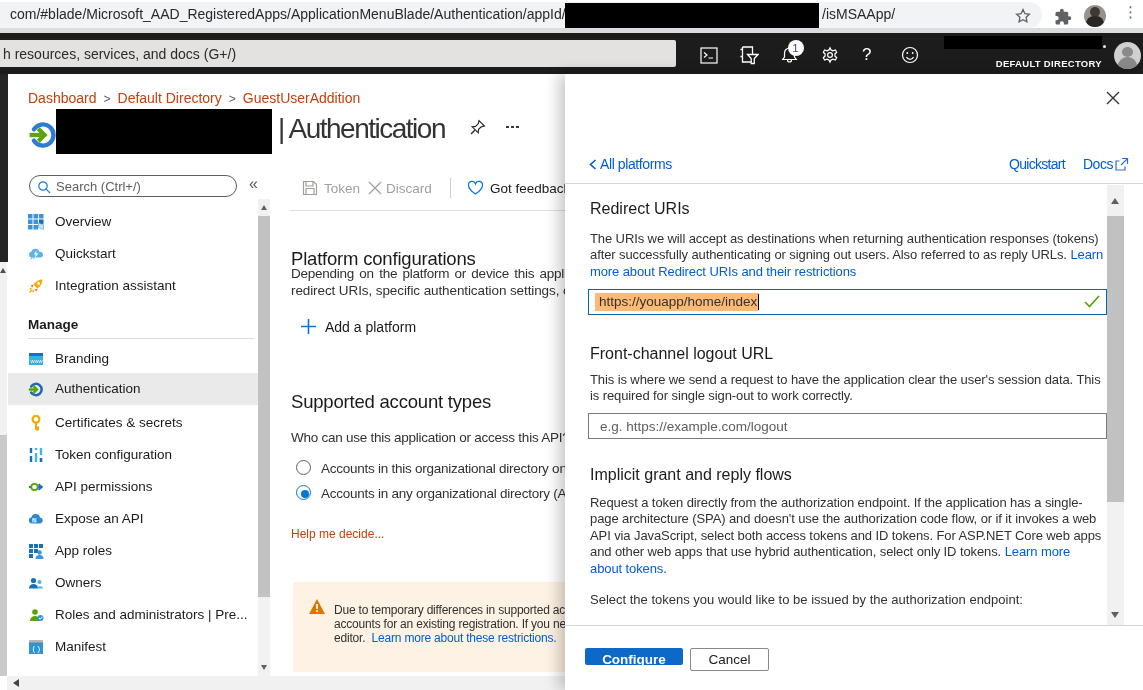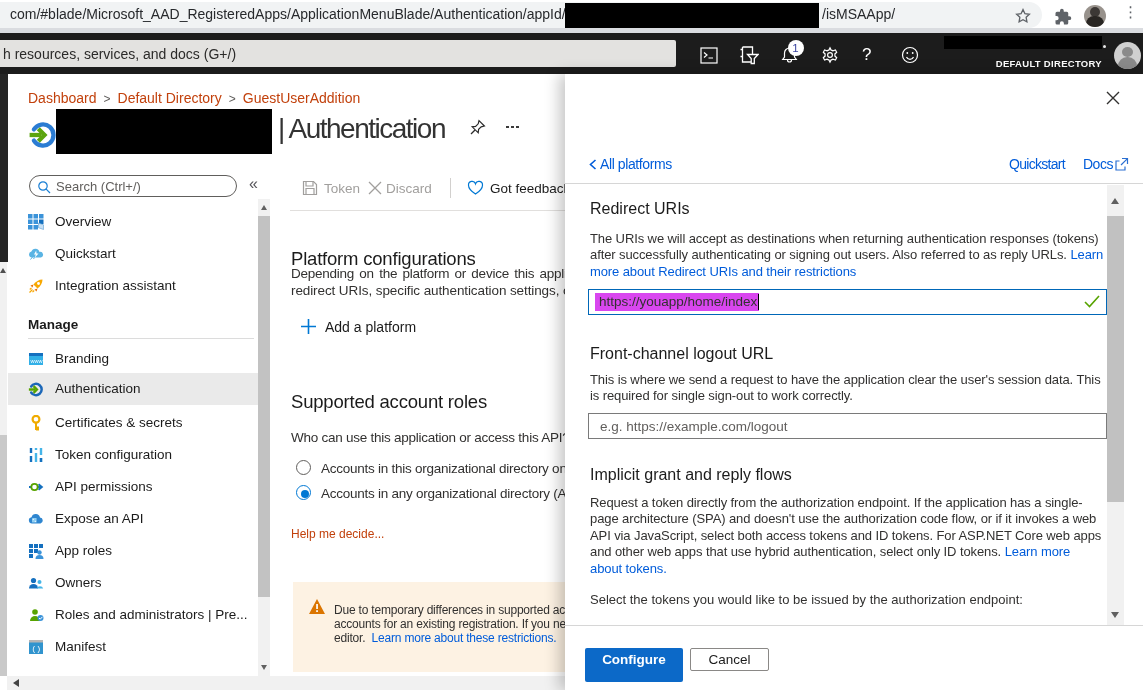--- a/index.html
+++ b/index.html
@@ -61,21 +61,21 @@
   #ptitle { position:absolute; left:21px; top:10px; font-size:25px; font-weight:bold; color:#2b2b2b; letter-spacing:-.6px; }
   #pclose { position:absolute; left:541px; top:17px; width:14px; height:14px; }
   #plinks { position:absolute; left:24px; top:82px; width:530px; font-size:14px; }
   #pdiv1 { position:absolute; left:0; top:109px; width:578px; height:1px; background:#d6d6d6; }
   .ph2 { position:absolute; left:25px; font-size:16px; color:#1b1b1b; }
   .ppara { position:absolute; left:25px; font-size:13px; letter-spacing:-0.1px; color:#323130; line-height:16.4px; white-space:nowrap; }
   .pinput { position:absolute; left:23px; width:519px; height:26px; background:#fff; }
   #psb { position:absolute; left:542px; top:111px; width:17px; height:440px; background:#f1f1f1; }
   #psb .thumb { position:absolute; left:0; top:31px; width:17px; height:286px; background:#c1c1c1; }
   #pdiv2 { position:absolute; left:0; top:551px; width:578px; height:1px; background:#d6d6d6; }
-  #btnConfigure { position:absolute; left:20px; top:574px; width:98px; height:34px; border-radius:2px; background:#0c69c8; color:#fff; font-size:13.5px; font-weight:bold; text-align:center; line-height:23px; }
+  #btnConfigure { position:absolute; left:20px; top:574px; width:98px; height:17px; border-radius:2px; background:#0c69c8; color:#fff; font-size:13.5px; font-weight:bold; text-align:center; line-height:23px; }
   #btnCancel { position:absolute; left:125px; top:574px; width:79px; height:23px; border-radius:2px; background:#fff; border:1px solid #8a8886; color:#1b1b1b; font-size:13.5px; text-align:center; line-height:22px; }
 
   .sbarrow { position:absolute; width:0; height:0; }
 </style>
 </head>
 <body>
 
 <div id="browser">
   <div id="pill"></div>
   <div id="urltext">com/#blade/Microsoft_AAD_RegisteredApps/ApplicationMenuBlade/Authentication/appId/</div>
@@ -326,21 +326,21 @@
   <div id="cmddiv"></div>
   <div id="midcontent">
     <div class="h1" style="left:291px;top:153px;margin-top:21px;">Platform configurations</div>
     <div id="mpl1" class="body13 nw" style="position:absolute;left:291px;top:192px;word-spacing:1.8px;">Depending on the platform or device this application is</div>
     <div id="mpl2" class="body13 nw" style="position:absolute;left:291px;top:209px;word-spacing:0;letter-spacing:-0.1px;">redirect URIs, specific authentication settings, or fields</div>
     <svg style="position:absolute;left:301px;top:245px" width="15" height="15" viewBox="0 0 15 15" stroke="#0078d4" stroke-width="1.6">
         <path d="M7.5 0 V15 M0 7.5 H15"></path>
       </svg>
     <div class="nw" style="position:absolute;left:325px;top:245px;font-size:14px;color:#1b1b1b;">Add a platform</div>
 
-    <div class="h1" style="left:291px;top:317px;">Supported account roles</div>
+    <div class="h1" style="left:291px;top:317px;">Supported account types</div>
     <div class="body13 nw" style="position:absolute;left:291px;top:356px;">Who can use this application or access this API?</div>
     <div style="position:absolute;left:296px;top:386px;width:15px;height:15px;border:1px solid #605e5c;border-radius:50%;"></div>
     <div class="body13 nw" style="position:absolute;left:321px;top:387px;">Accounts in this organizational directory only (Default Directory</div>
     <div style="position:absolute;left:296px;top:411px;width:15px;height:15px;border:1.5px solid #0078d4;border-radius:50%;"></div>
     <div style="position:absolute;left:300.5px;top:415.5px;width:8px;height:8px;background:#0078d4;border-radius:50%;"></div>
     <div class="body13 nw" style="position:absolute;left:321px;top:412px;">Accounts in any organizational directory (Any Azure AD director</div>
     <div class="nw" style="position:absolute;left:291px;top:453px;font-size:12px;color:#c2410c;">Help me decide...</div>
   </div>
   <div id="warnbox">
     <svg style="position:absolute;left:16px;top:17px" width="16" height="15" viewBox="0 0 16 15">
@@ -377,21 +377,21 @@
     <svg style="position:absolute;left:525px;top:1px" width="15" height="15" viewBox="0 0 15 15" fill="none" stroke="#2a6fd2" stroke-width="1.2">
         <path d="M5.5 4 H2 V13 H11 V9.5"></path>
         <path d="M8 1.5 H13.5 V7 M13.2 1.8 L7 8"></path>
       </svg>
   </div>
   <div id="pdiv1"></div>
   <div id="pcontent">
     <div class="ph2" style="top:126px;">Redirect URIs</div>
     <div class="ppara" style="top:157px;">The URIs we will accept as destinations when returning authentication responses (tokens)<br>after successfully authenticating or signing out users. Also referred to as reply URLs. <span style="color:#015cda">Learn<br>more about Redirect URIs and their restrictions</span></div>
     <div class="pinput" style="top:215px;border:1.5px solid #0067b8;">
-      <span style="position:absolute;left:6px;top:3px;background:#d946ef;font-size:13.5px;color:#323130;padding:1px 2px 2px 4px;">https://youapp/home/index</span>
+      <span style="position:absolute;left:6px;top:3px;background:#fdba74;font-size:13.5px;color:#323130;padding:1px 2px 2px 4px;">https://youapp/home/index</span>
       <div style="position:absolute;left:169px;top:4px;width:1.3px;height:16px;background:#000;"></div>
       <svg style="position:absolute;left:495px;top:5px" width="16" height="13" viewBox="0 0 16 13" fill="none" stroke="#57a300" stroke-width="1.6">
           <path d="M1 7 L5.5 11.5 L15 1"></path>
         </svg>
     </div>
     <div class="ph2" style="top:271px;">Front-channel logout URL</div>
     <div class="ppara" style="top:298px;">This is where we send a request to have the application clear the user's session data. This<br>is required for single sign-out to work correctly.</div>
     <div class="pinput" style="top:339px;border:1px solid #7a7a7a;">
       <span style="position:absolute;left:11px;top:5px;font-size:13.5px;color:#605e5c;">e.g. https://example.com/logout</span>
     </div>

